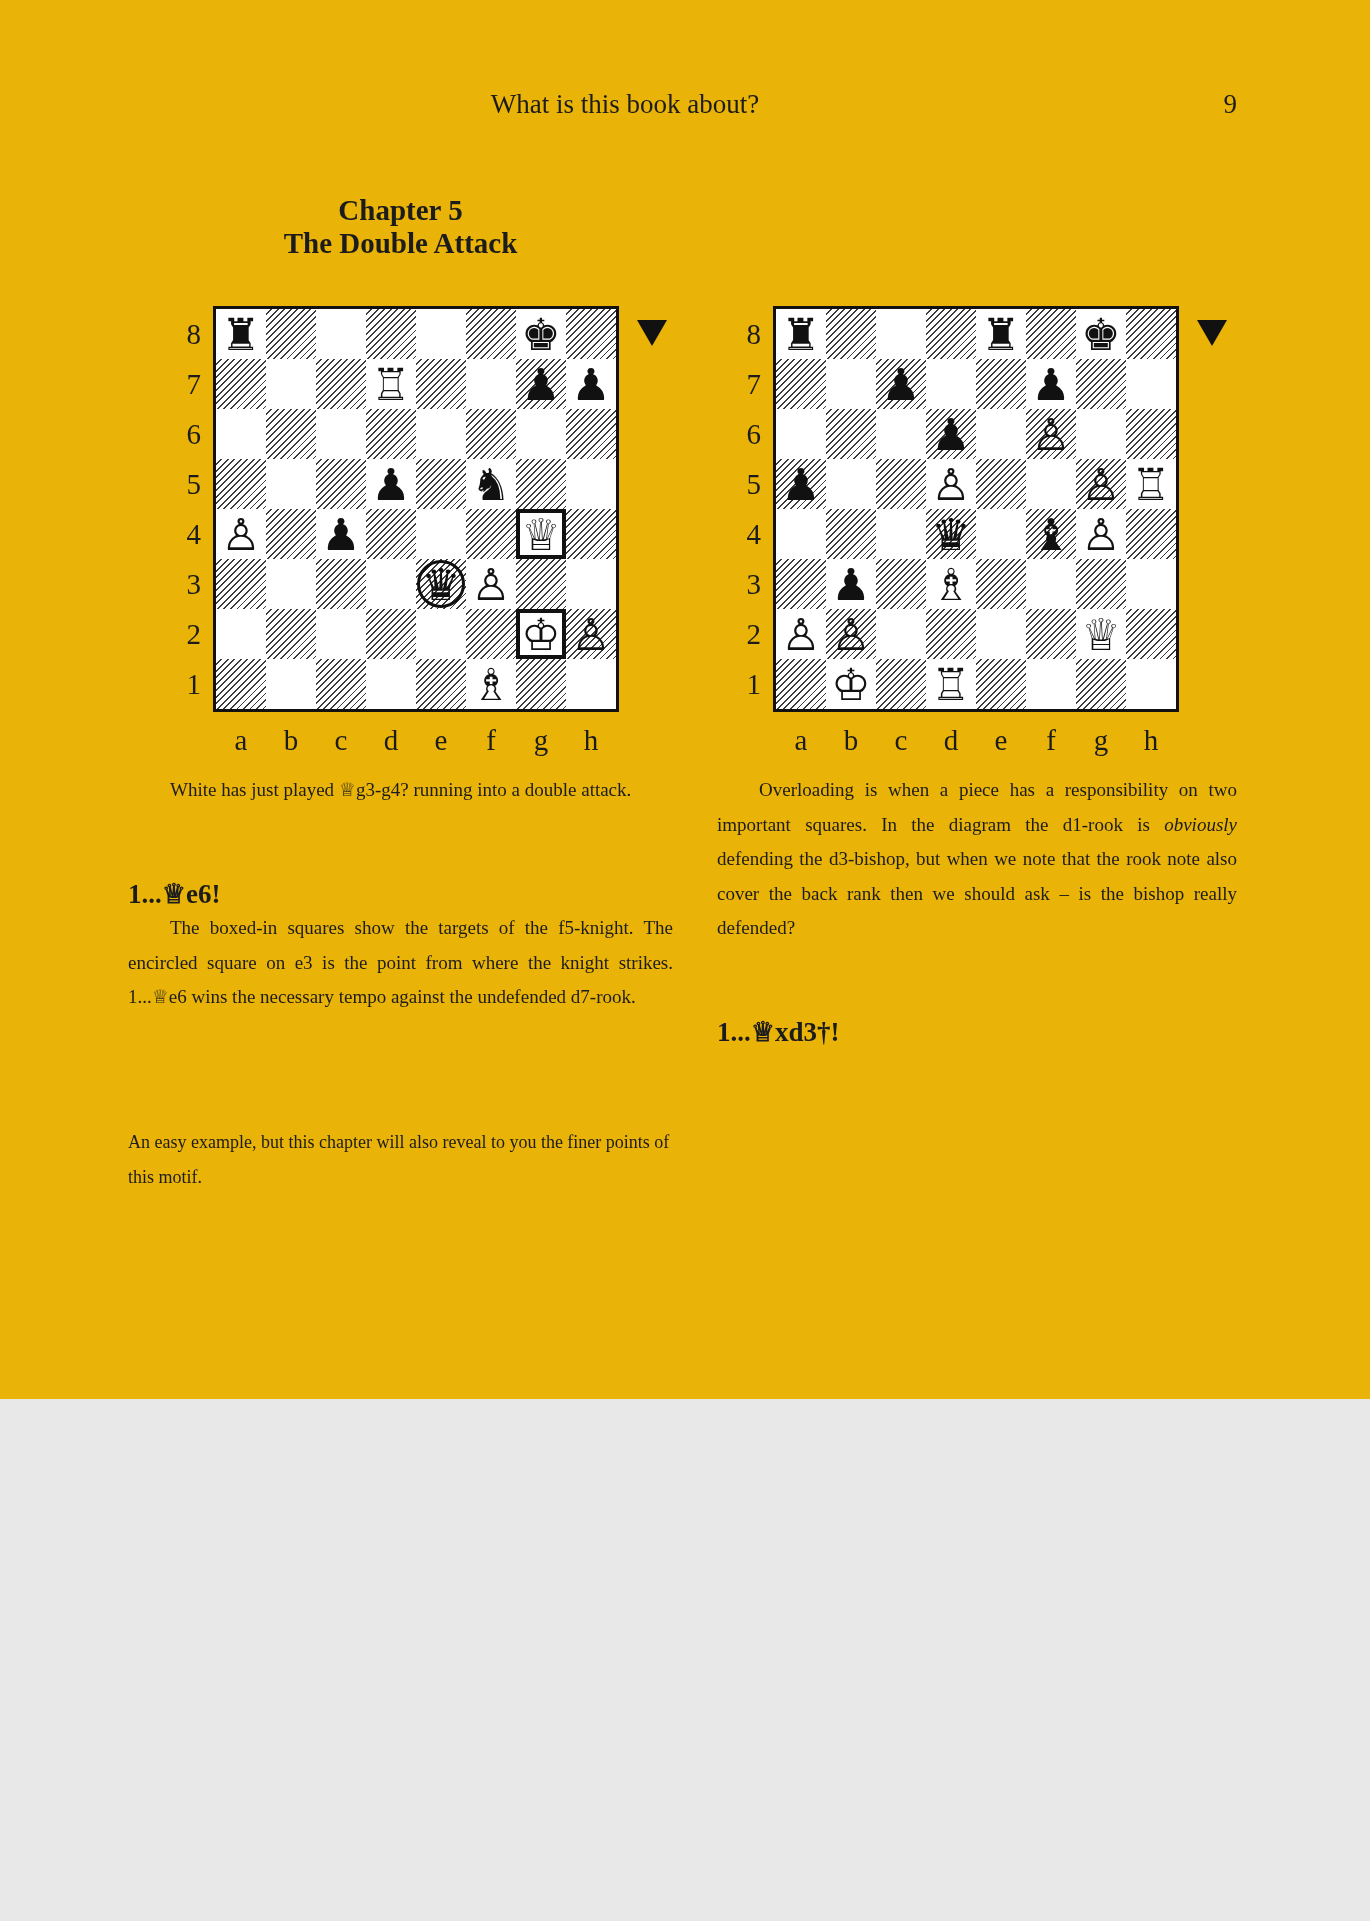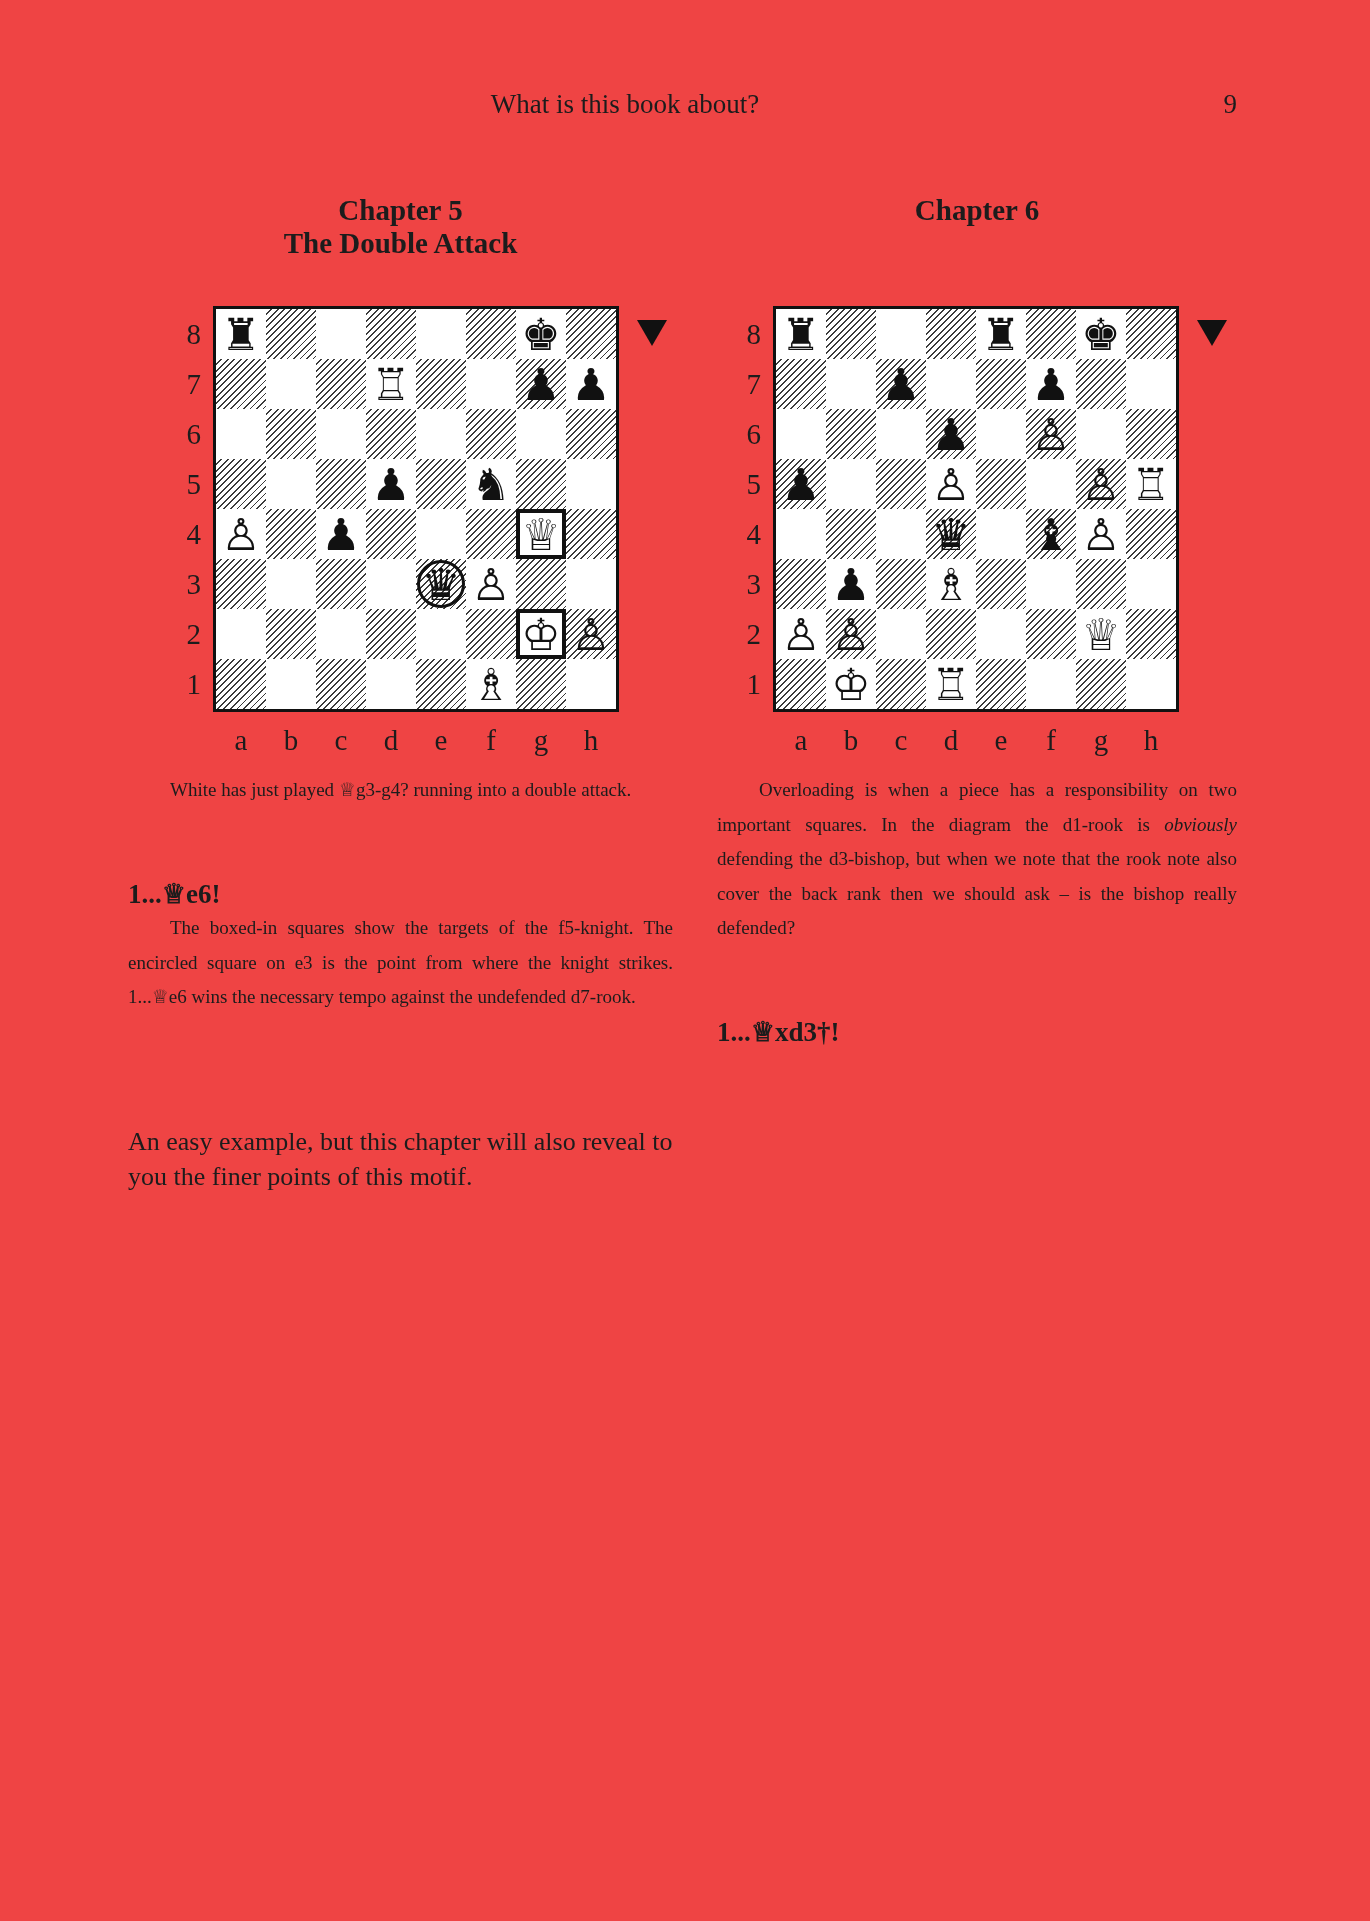--- a/index.html
+++ b/index.html
@@ -1,17 +1,17 @@
 <!DOCTYPE html>
 <html><head>
 <meta charset="utf-8">
 <style>
   html,body{margin:0;padding:0;background:#e8e8e8;}
   .page{
-    position:relative;width:1370px;height:1921px;background:#ef4444;
+    position:relative;width:1370px;height:1399px;background:#eab308;
     font-family:"Liberation Serif","DejaVu Serif",serif;color:#1c1c1c;
     margin:0 auto;overflow:hidden;
   }
   .running-head{
     position:absolute;top:88px;left:0;width:1250px;text-align:center;
     font-size:27px;line-height:32px;
   }
   .page-number{
     position:absolute;top:88px;left:1185px;width:52px;text-align:right;
     font-size:27px;line-height:32px;
@@ -64,21 +64,21 @@
   }
   .para{
     position:absolute;font-size:19px;line-height:34.5px;text-align:justify;
   }
   .para.l{left:128px;width:545px;}
   .para.r{left:717px;width:520px;}
   .indent{text-indent:42px;}
   .move-line{
     position:absolute;font-size:27px;line-height:34.5px;font-weight:bold;
   }
-  .note{font-size:26px;text-align:left;}
+  .note{font-size:18px;text-align:left;}
   .ital{font-style:italic;}
   .l-p1{top:773px;}
   .l-move{top:877px;left:128px;}
   .l-p2{top:911px;}
   .l-p3{top:1125px;}
   .r-p1{top:773px;}
   .r-move{top:1015px;left:717px;text-align:right;}
 </style>
 </head>
 <body>
@@ -86,21 +86,20 @@
 <div class="page">
 
   <div class="running-head">What is this book about?</div>
   <div class="page-number">9</div>
 
   <div class="chapter-head left">
     <div>Chapter 5</div>
     <div>The Double Attack</div>
   </div>
   <div class="chapter-head right">
-    <div>Chapter 6</div>
   </div>
 
   <div class="diagram left">
     <div class="board">
         <div class="square light">
           <div class="piece">♜</div>
         </div>
         <div class="square dark"></div>
         <div class="square light"></div>
         <div class="square dark"></div>

